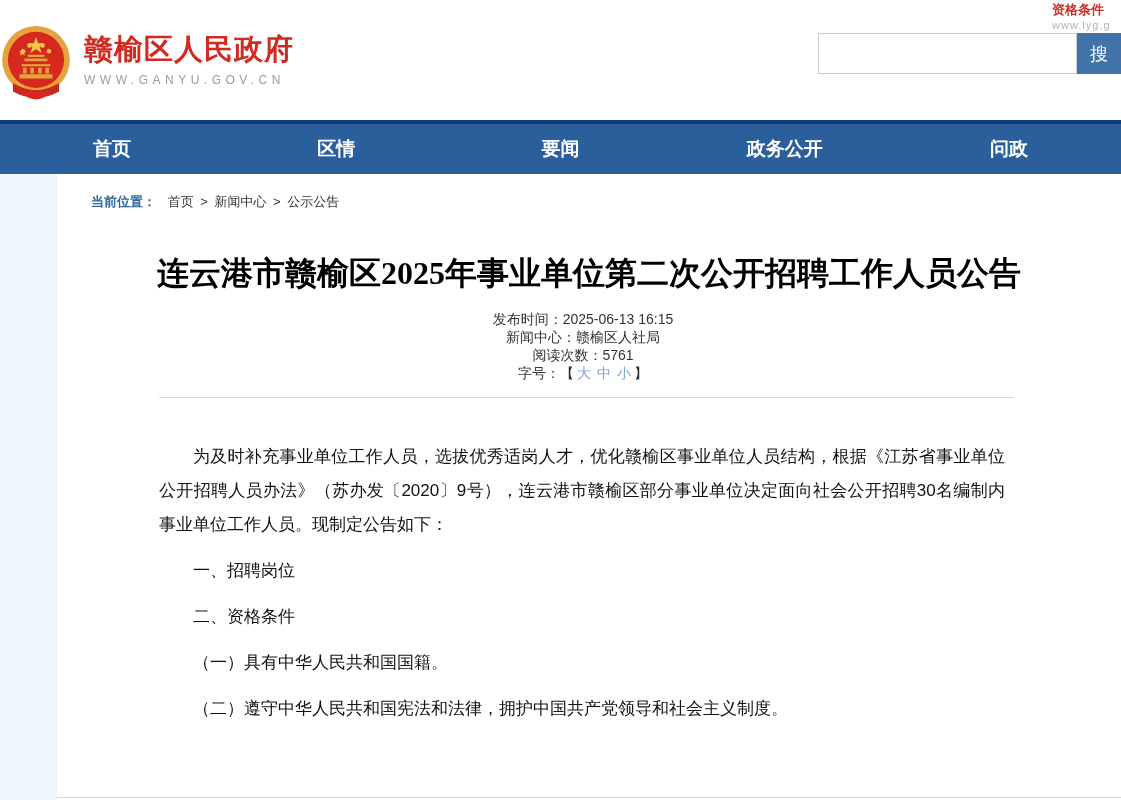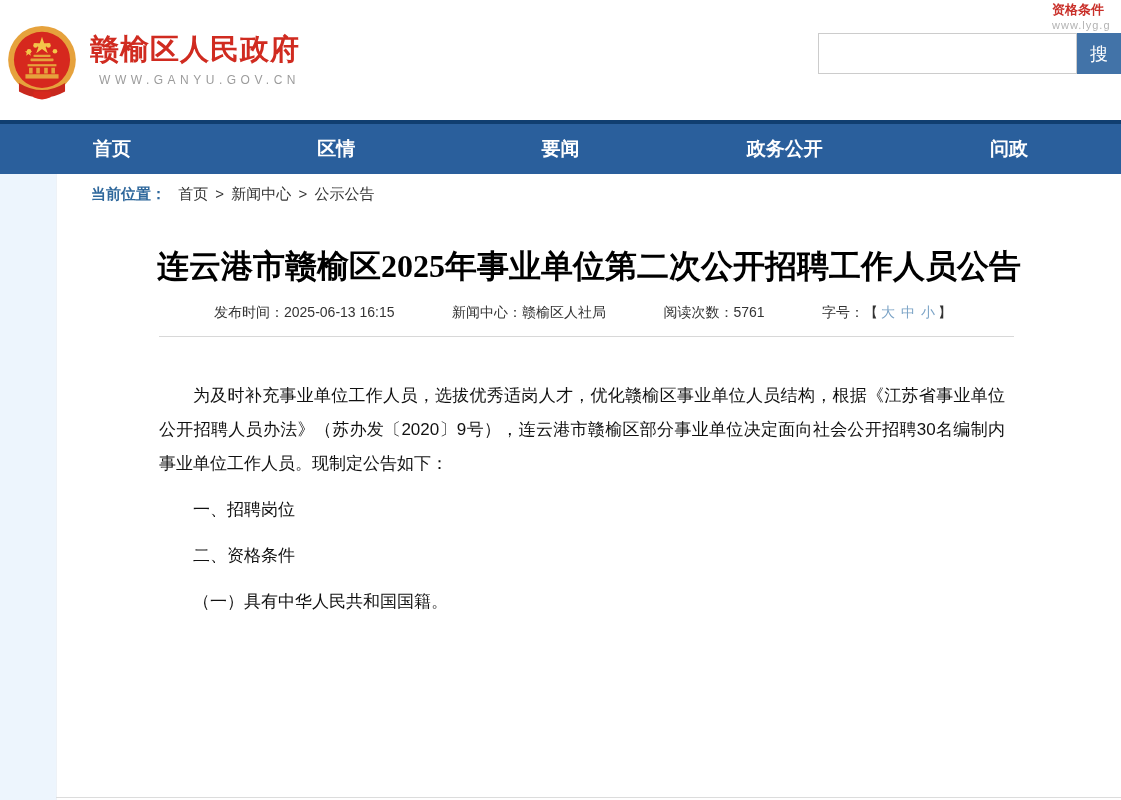--- a/index.html
+++ b/index.html
@@ -5,21 +5,21 @@
   * { margin:0; padding:0; box-sizing:border-box; }
   html,body { width:1121px; height:800px; }
   body {
     position:relative;
     overflow:hidden;
     background:#edf5fd;
     font-family:"Liberation Sans", sans-serif;
   }
   
   .site-header { position:absolute; top:0; left:0; width:1121px; height:122px; background:#ffffff; }
-  .logo { position:absolute; left:6px; top:22px; display:flex; align-items:flex-start;text-align:right; }
+  .logo { position:absolute; left:0; top:22px; display:flex; align-items:flex-start; }
   .emblem { width:72px; height:80px; }
   .logo-text { margin-left:12px; padding-top:10px; }
   .site-name { color:#d02b20; font-size:29px; font-weight:bold; letter-spacing:1px; line-height:34px; }
   .site-url  { color:#9c9c9c; font-size:12px; font-weight:normal; letter-spacing:4.5px; margin-top:7px; }
   .parent-site { position:absolute; left:1052px; top:1px; white-space:nowrap; }
   .parent-name { color:#c9302a; font-size:13px; font-weight:bold; }
   .parent-url  { color:#b3b3b3; font-size:11px; margin-top:0; letter-spacing:1px; }
   .search-input {
     position:absolute; left:818px; top:33px; width:259px; height:41px;
     background:#fff; border:1px solid #cccccc; outline:none; padding:0 8px; font-size:14px;
@@ -35,32 +35,32 @@
   }
   .nav-item {
     flex:1; text-align:center; line-height:50px; color:#ffffff;
     font-size:19px; font-weight:bold; text-decoration:none; cursor:pointer;
   }
   
   .card {
     position:absolute; left:56px; top:174px; width:1065px; height:626px;
     background:#ffffff; border-left:1px solid #eef2f7;
   }
-  .breadcrumb { padding:11px 8px 0 34px; font-size:15px; color:#333; }
+  .breadcrumb { padding:11px 8px 0 34px; font-size:13px; color:#333;margin-top:8px; }
   .bc-label { color:#2f689c; font-weight:bold; margin-right:8px; }
   .bc-item { color:#333; text-decoration:none; cursor:pointer; }
   .bc-sep { margin:0 3px; color:#333; }
   .article-title {
     margin:40px 55px 0; text-align:center;
     font-family:"Liberation Serif", serif;
     font-size:32px; font-weight:bold; color:#000; line-height:44px;
   }
   .meta {
-    display:flex; justify-content:space-between; align-items:flex-start;
-    margin:16px 169px 0 157px; font-size:14px; color:#333; white-space:nowrap;
+    display:flex; justify-content:space-between; align-items:center;
+    margin:16px 169px 0 157px; font-size:14px; color:#333; white-space:nowrap;flex-direction:column;
   }
   .fontsize-link { text-decoration:none; color:#7ba3c6; margin:0 3px; cursor:pointer; }
   .divider { margin:14px 107px 0 102px; border-top:1px solid #d8d8d8; height:0; }
   .article-body {
     margin:42px 116px 0 102px; font-size:17px; line-height:34px;
     color:#111; text-align:justify;
   }
   .article-body .blk { text-indent:2em; margin-bottom:12px; }
   .bottom-line { position:absolute; left:56px; top:797px; width:1065px; height:1px; background:#dcdcdc; }
 </style>
@@ -139,16 +139,17 @@
     </span>
   </div>
 
   <div class="divider"></div>
 
   <div class="article-body">
     <p class="blk">为及时补充事业单位工作人员，选拔优秀适岗人才，优化赣榆区事业单位人员结构，根据《江苏省事业单位公开招聘人员办法》（苏办发〔2020〕9号），连云港市赣榆区部分事业单位决定面向社会公开招聘30名编制内事业单位工作人员。现制定公告如下：</p>
     <p class="blk">一、招聘岗位</p>
     <p class="blk">二、资格条件</p>
     <p class="blk">（一）具有中华人民共和国国籍。</p>
+    <p class="blk">（二）遵守中华人民共和国宪法和法律，拥护中国共产党领导和社会主义制度。</p>
   </div>
 </main>
 
 <div class="bottom-line"></div>
 
 </body></html>

